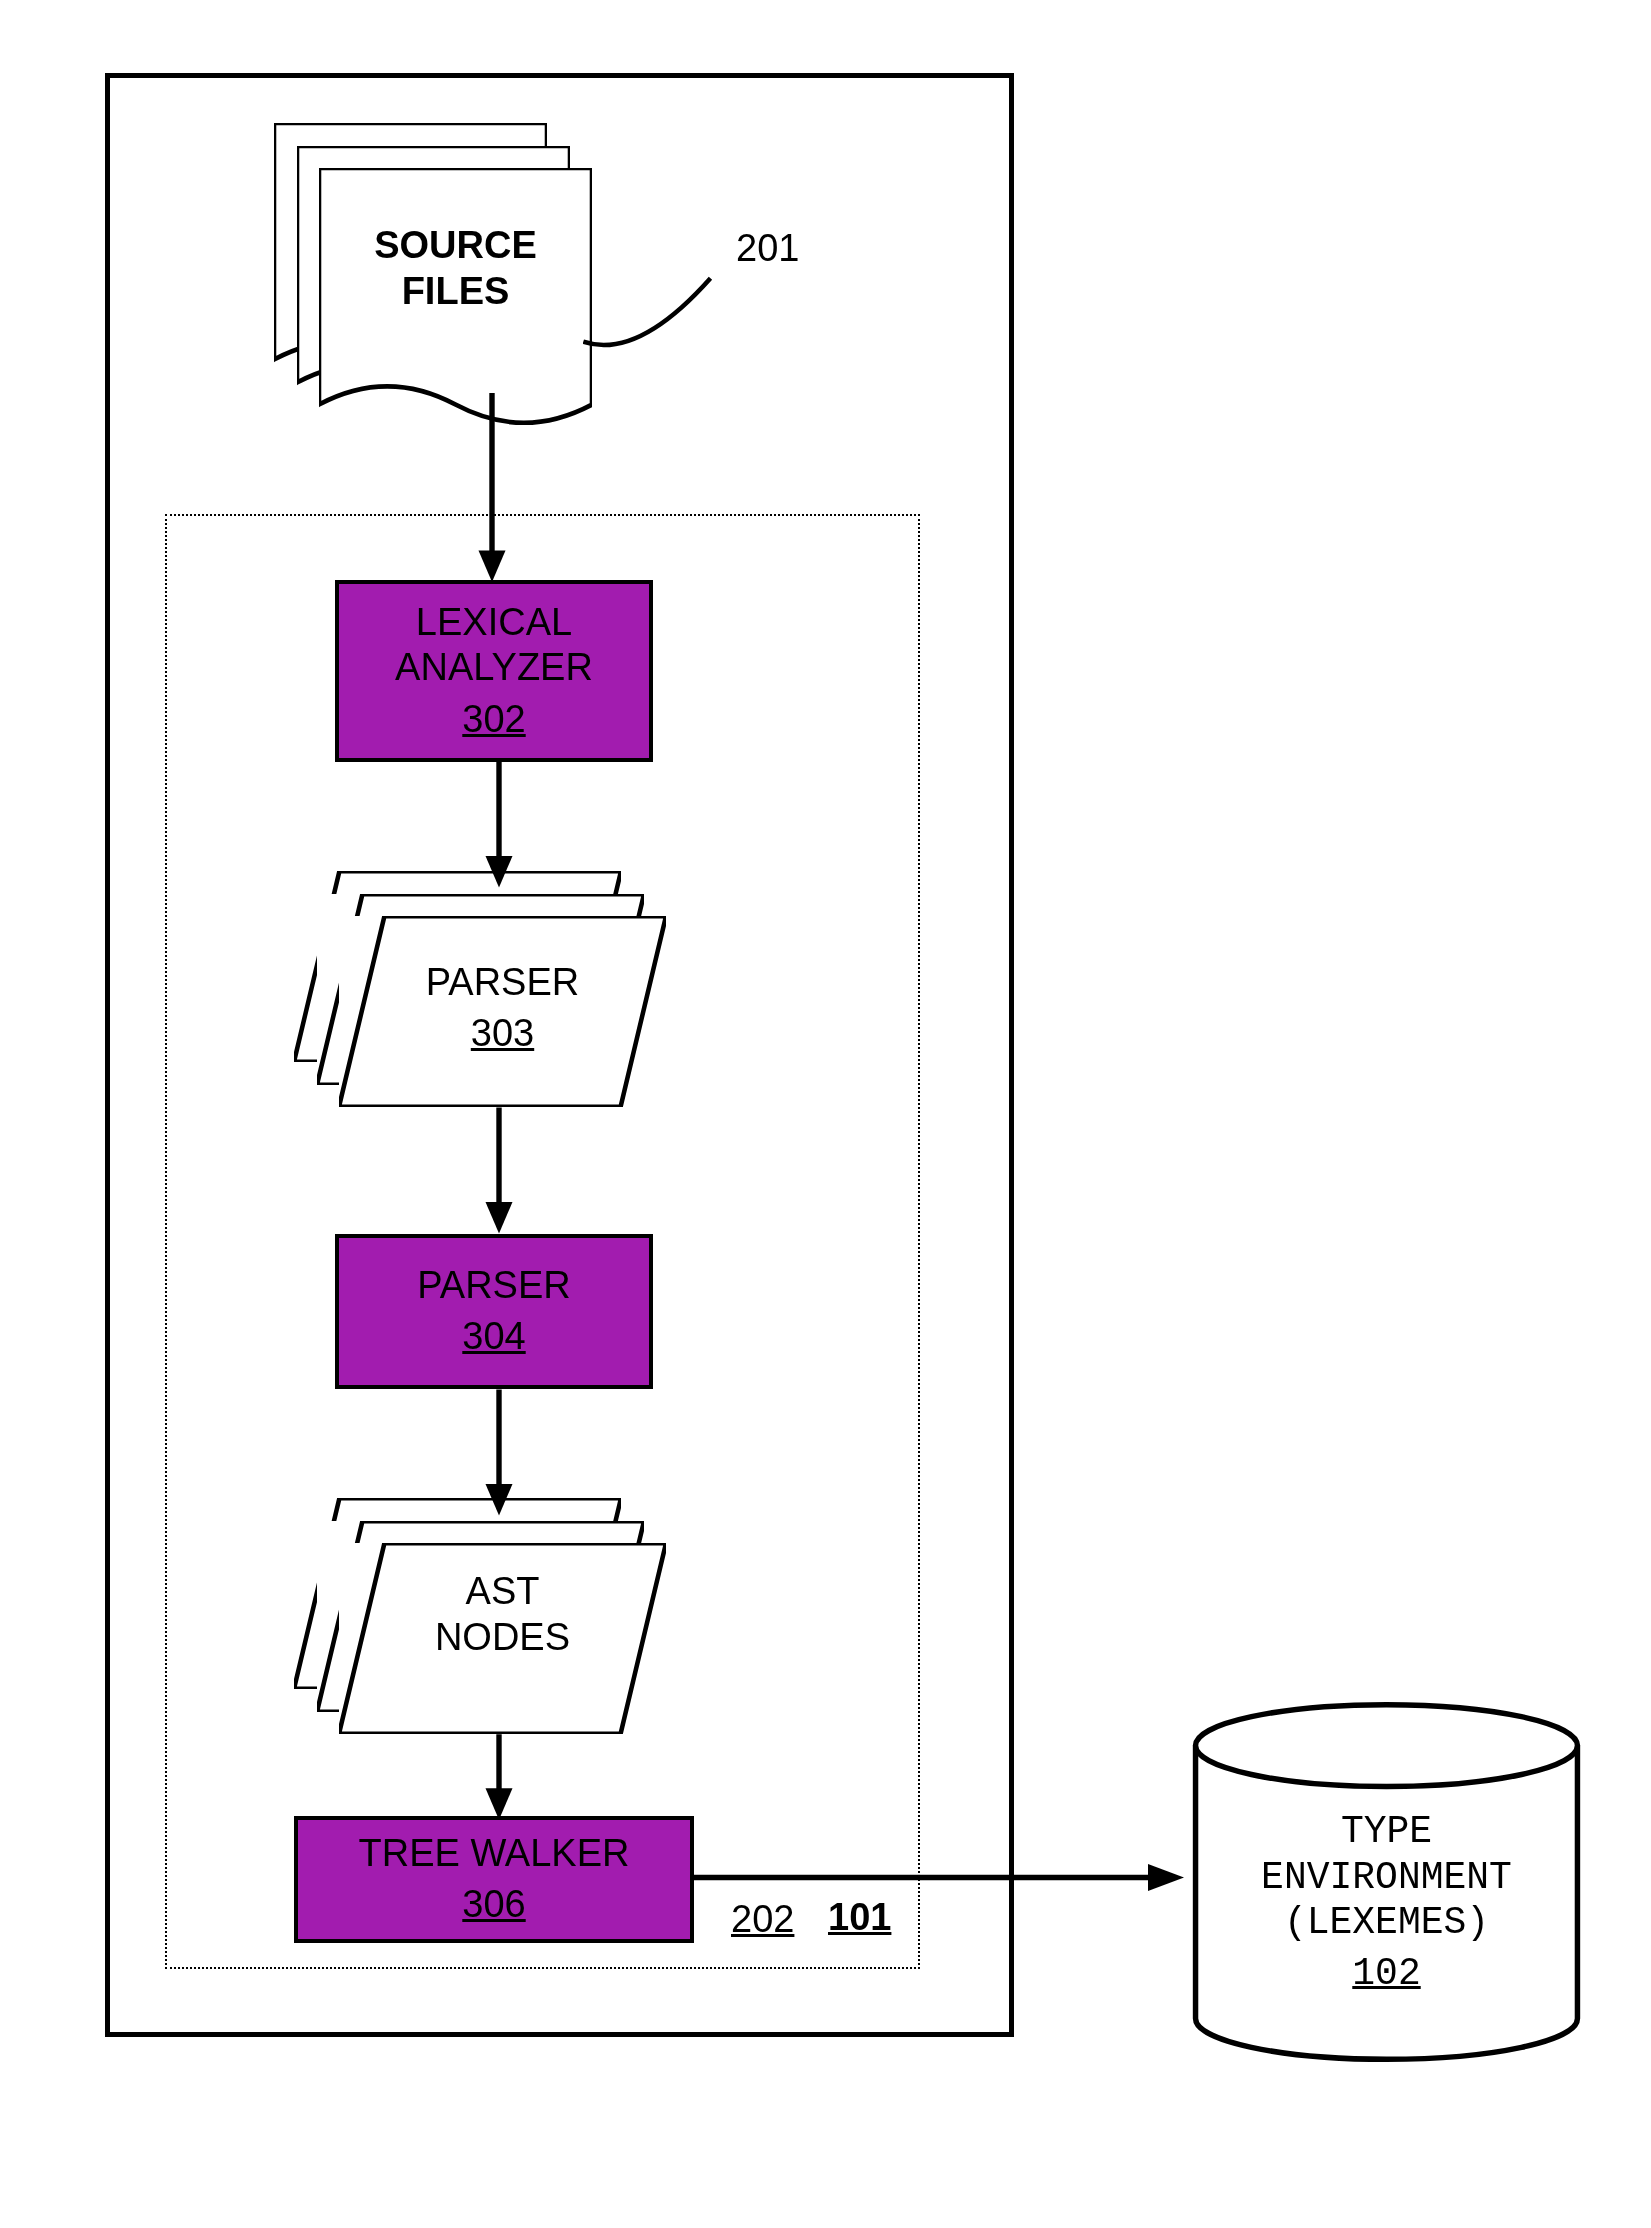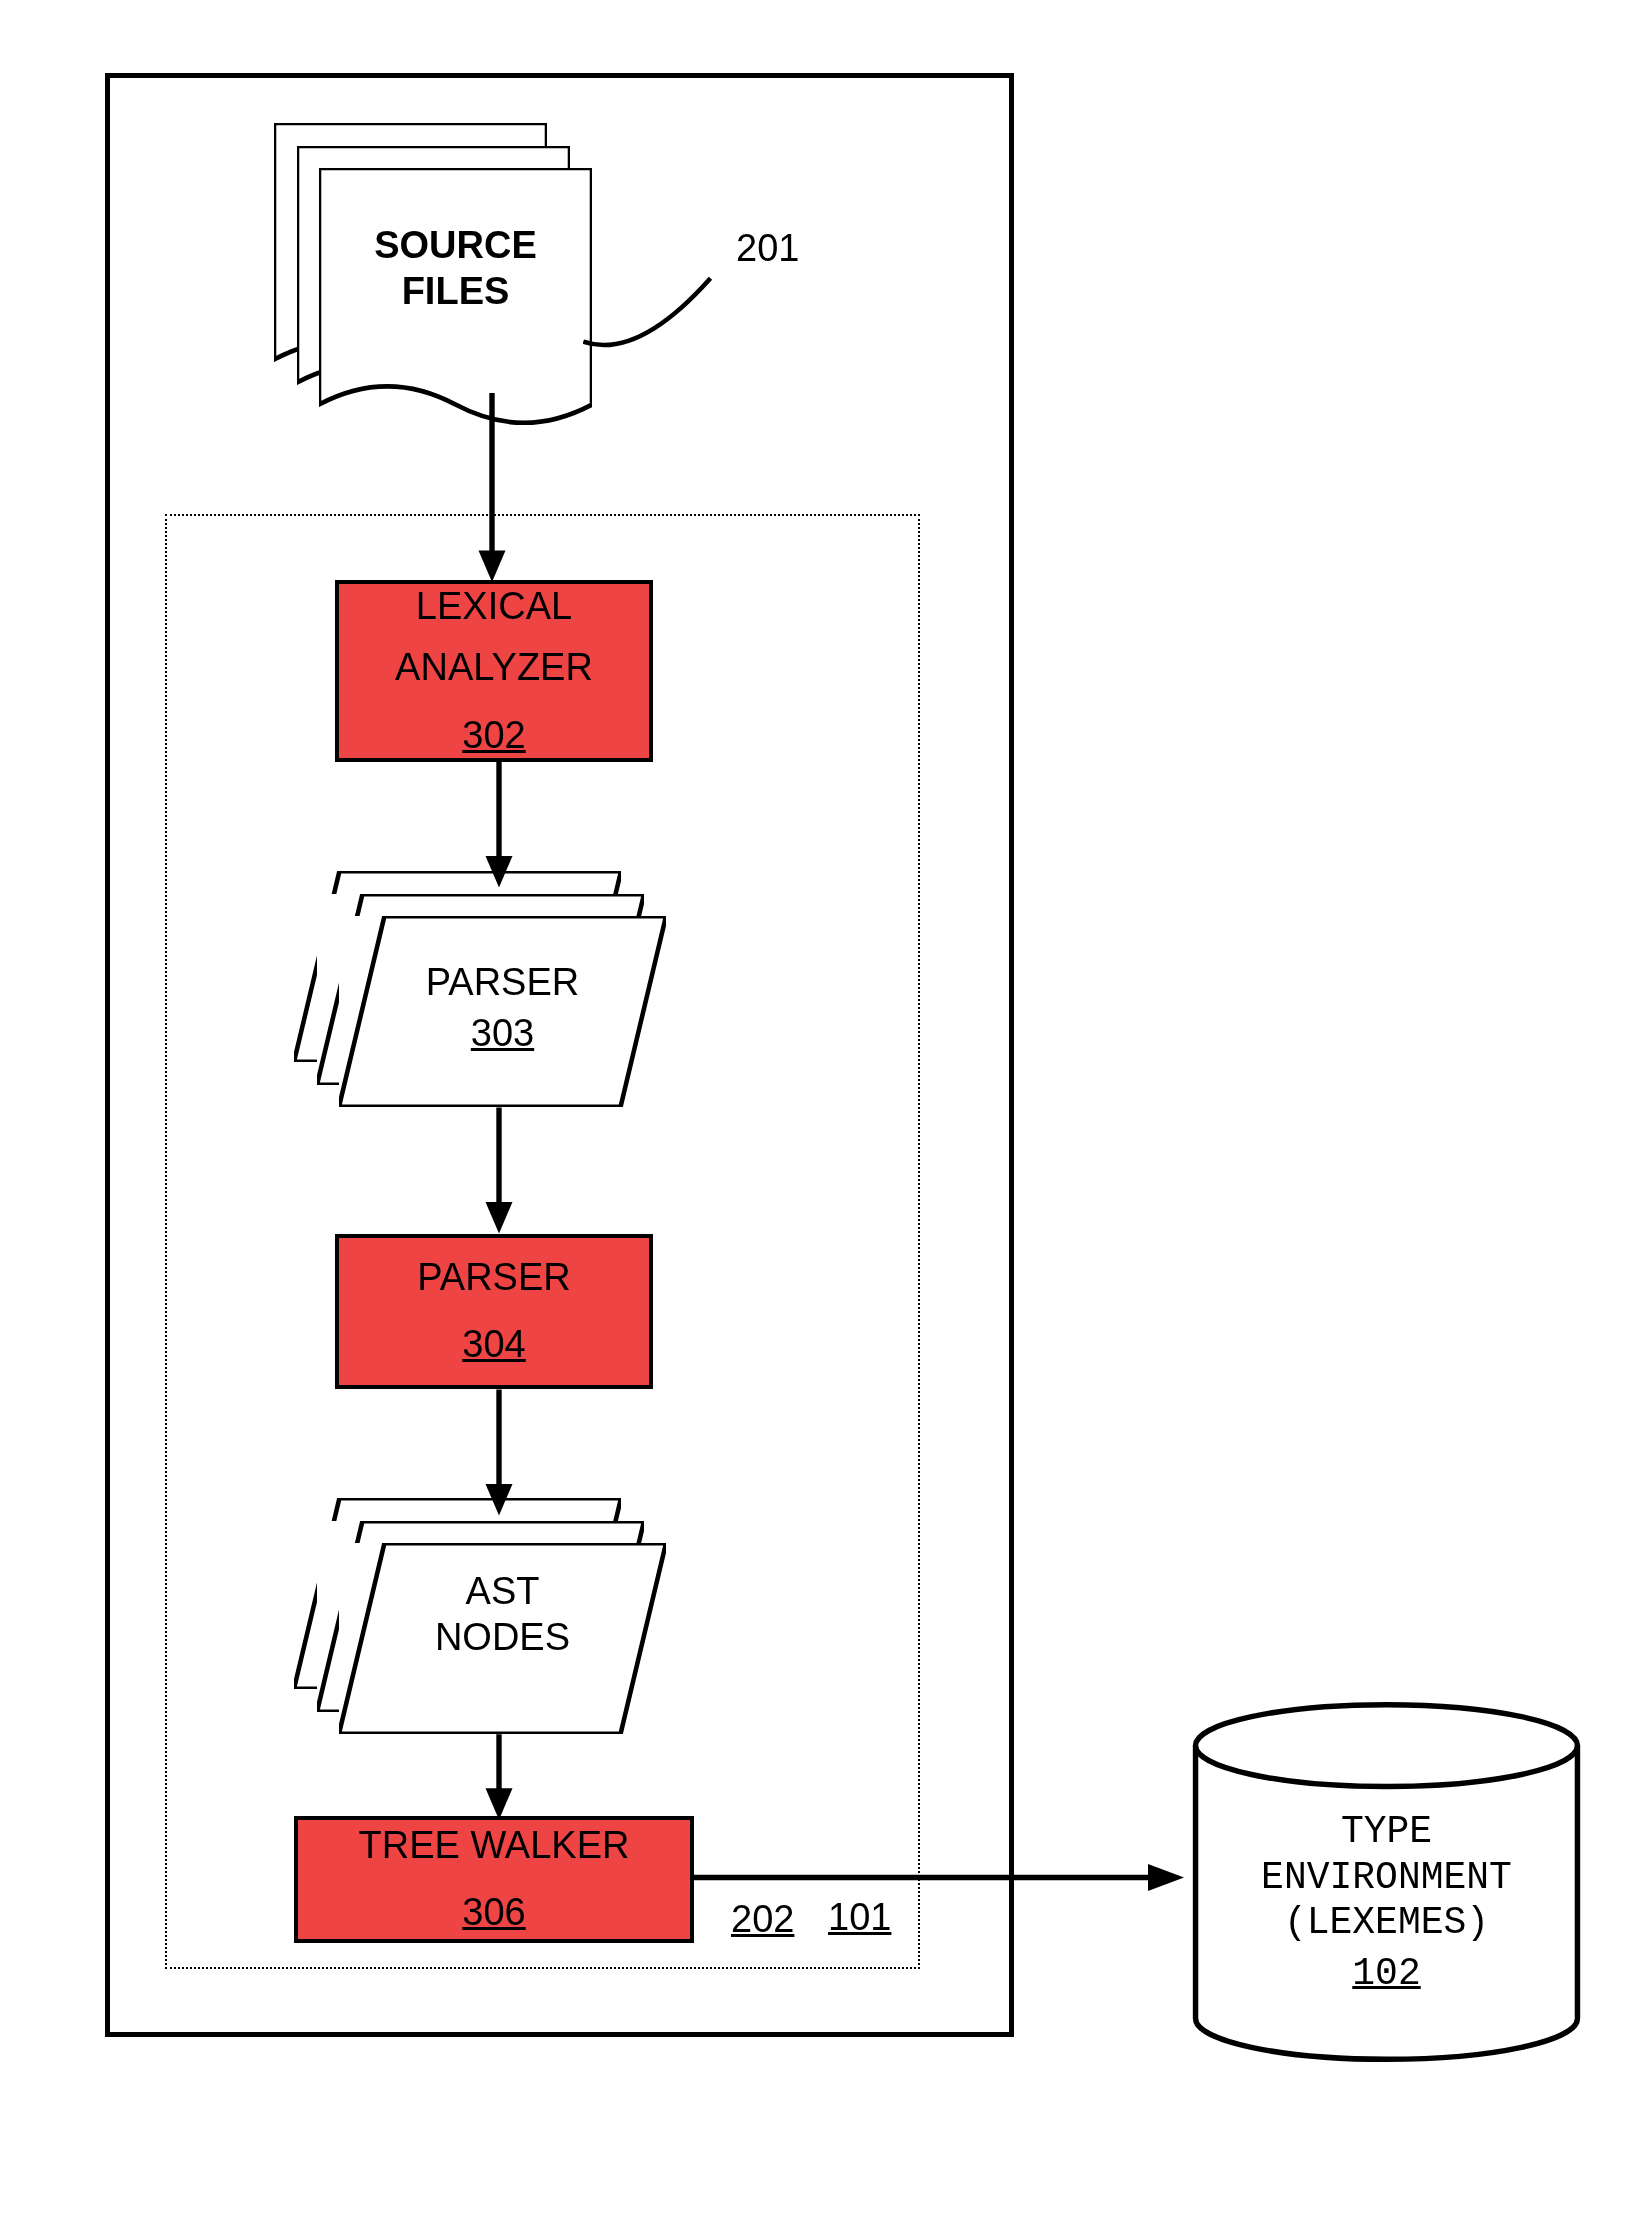--- a/index.html
+++ b/index.html
@@ -29,30 +29,29 @@
     top: 436px;
     width: 755px;
     height: 1455px;
     border: 2.7px dotted #000;
     box-sizing: border-box;
   }
   .node-box {
     position: absolute;
     border: 4.5px solid #000;
     box-sizing: border-box;
-    background: #ef4444;
+    background: #a21caf;
     display: flex;
     flex-direction: column;
     align-items: center;
     justify-content: center;
     text-align: center;
     font-size: 38px;
     line-height: 1.2;
     padding: 9px 7.3px;
-    gap: 16px;
   }
   .ref {
     text-decoration: underline;
     margin-top: 5.5px;
   }
 
   
   .doc-stack {
     position: absolute;
   }
@@ -239,21 +238,21 @@
         <polygon points="20,95 5,60 35,60" fill="#000"></polygon>
       </svg>
 
     </div>
 
     <svg class="arrow" style="left:364px; top:314px;" width="36" height="191" viewBox="0 0 40 210">
       <line x1="20" y1="0" x2="20" y2="180" stroke="#000" stroke-width="6"></line>
       <polygon points="20,210 5,175 35,175" fill="#000"></polygon>
     </svg>
 
-    <div class="floating-ref" style="left:718px; top:1818px;">101</div>
+    <div class="floating-ref" style="left:718px; top:1818px;font-weight:bold;">101</div>
 
   </div>
 
   <div class="callout-label" style="left:736px; top:227px;">201</div>
 
   <svg class="arrow" style="left:691px; top:1855px;" width="500" height="45" viewBox="0 0 550 50">
     <line x1="0" y1="25" x2="510" y2="25" stroke="#000" stroke-width="6"></line>
     <polygon points="545,25 505,10 505,40" fill="#000"></polygon>
   </svg>
 

